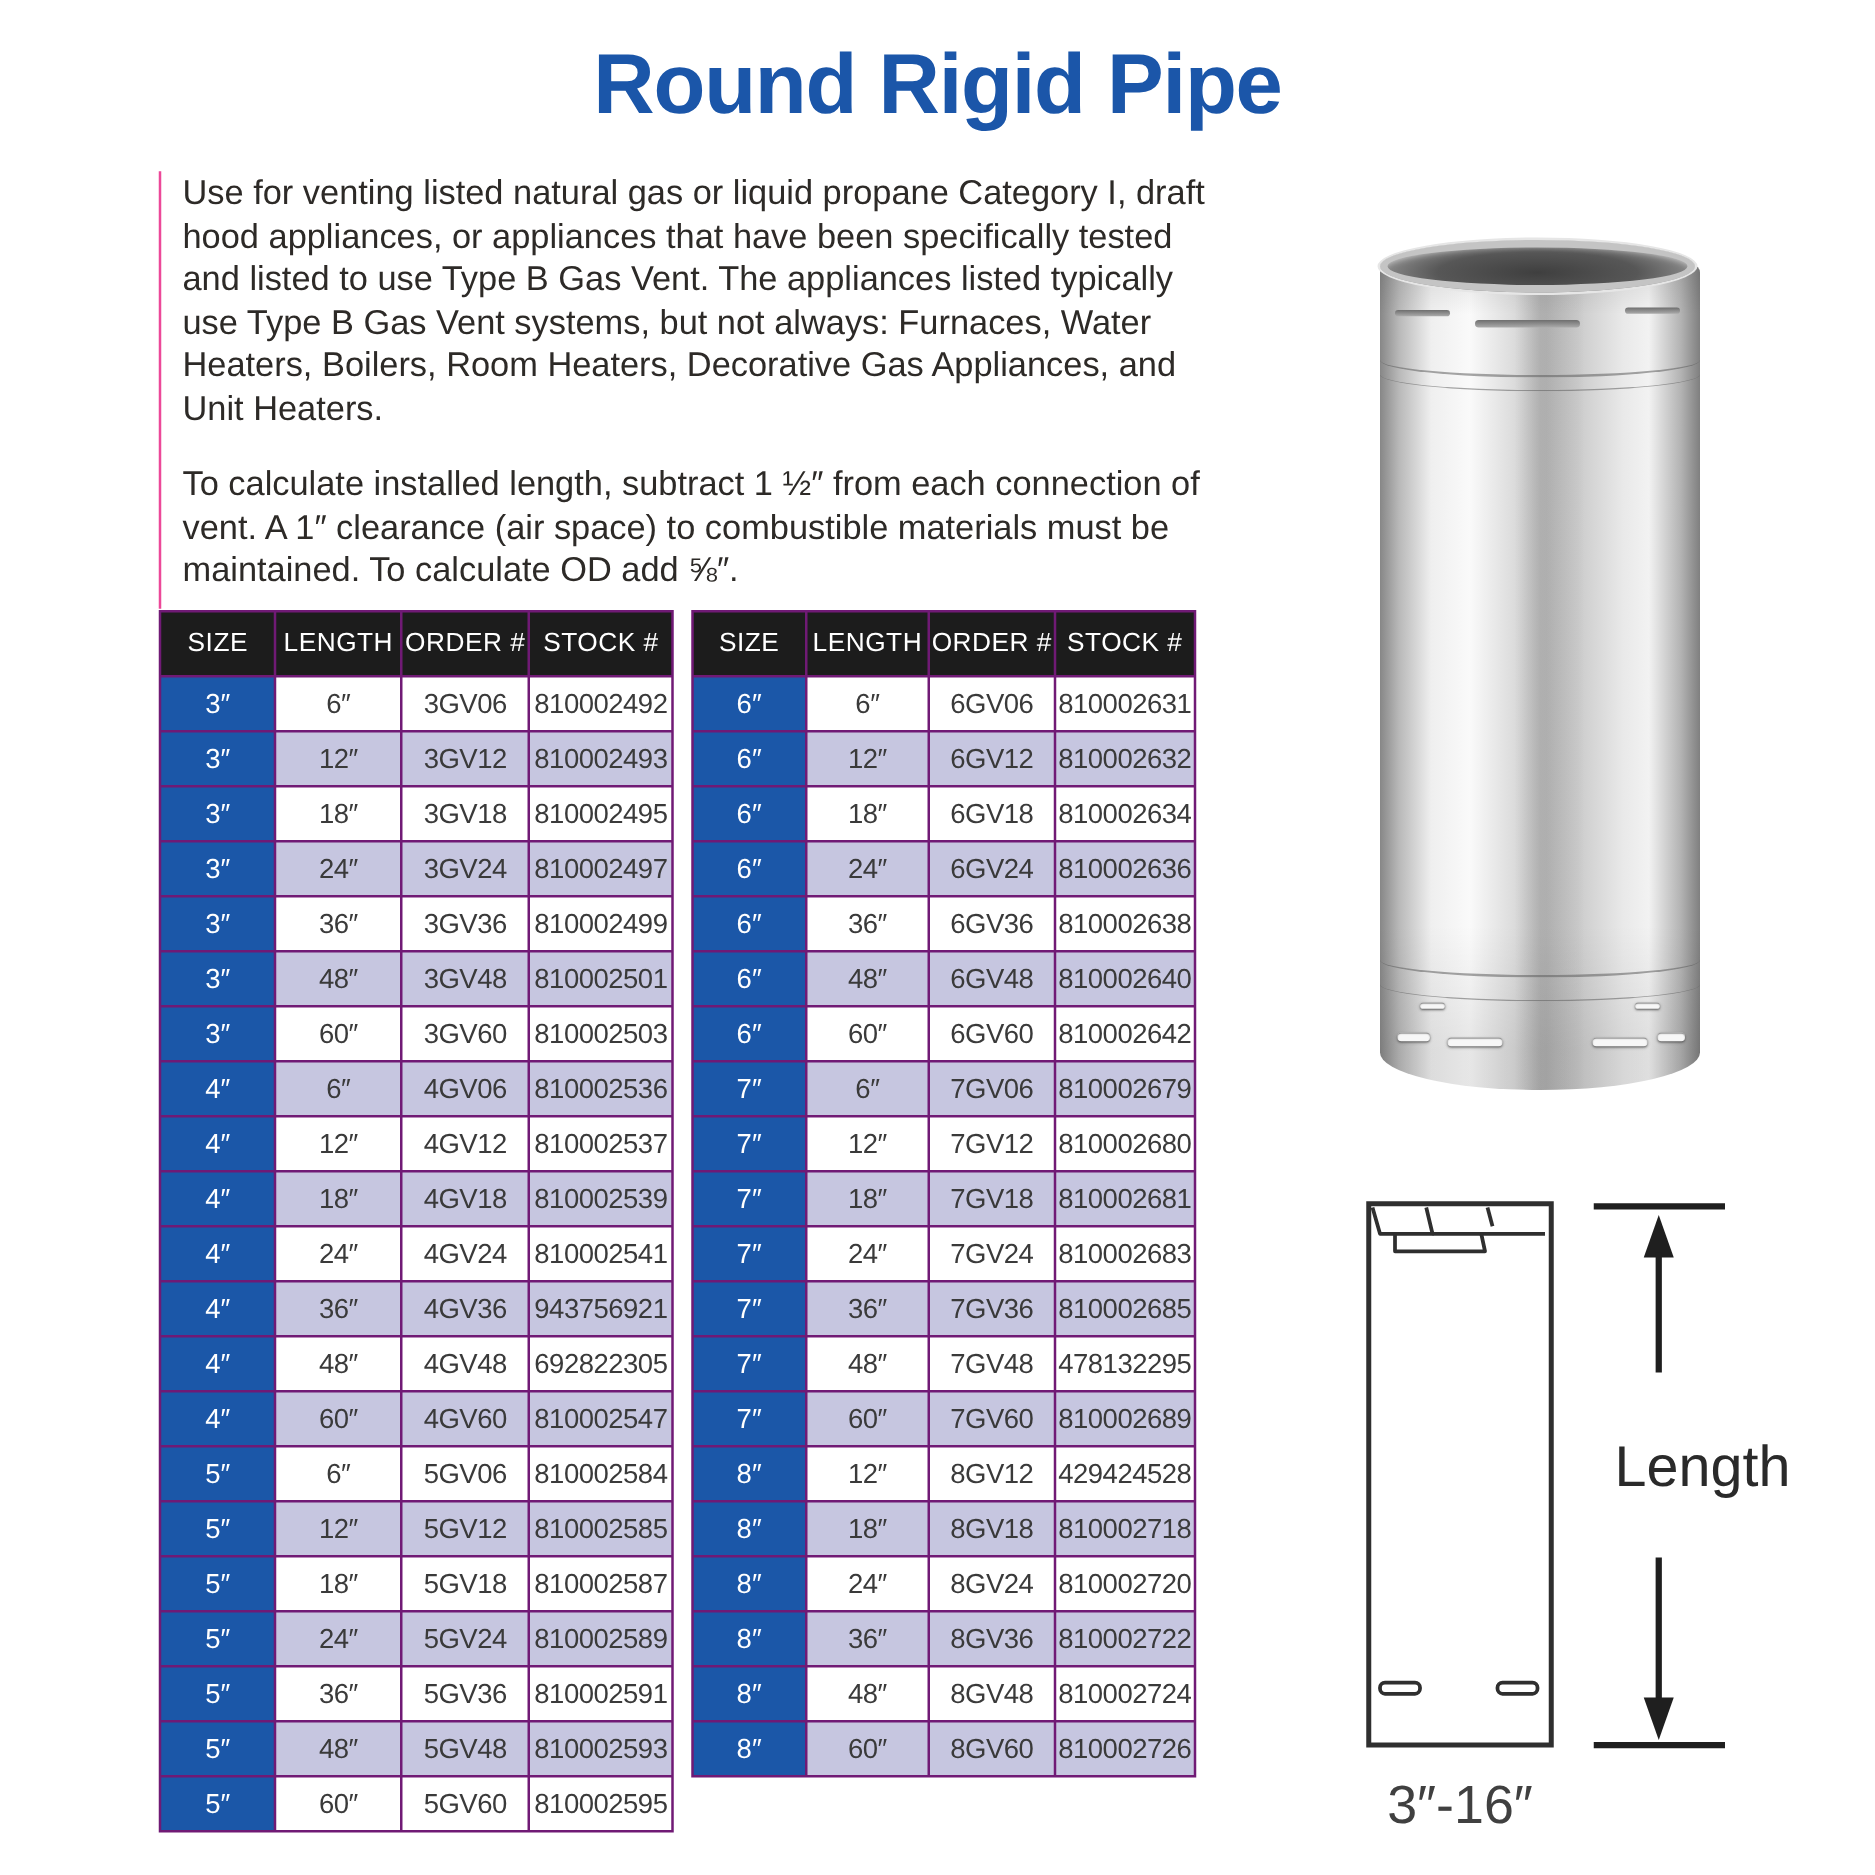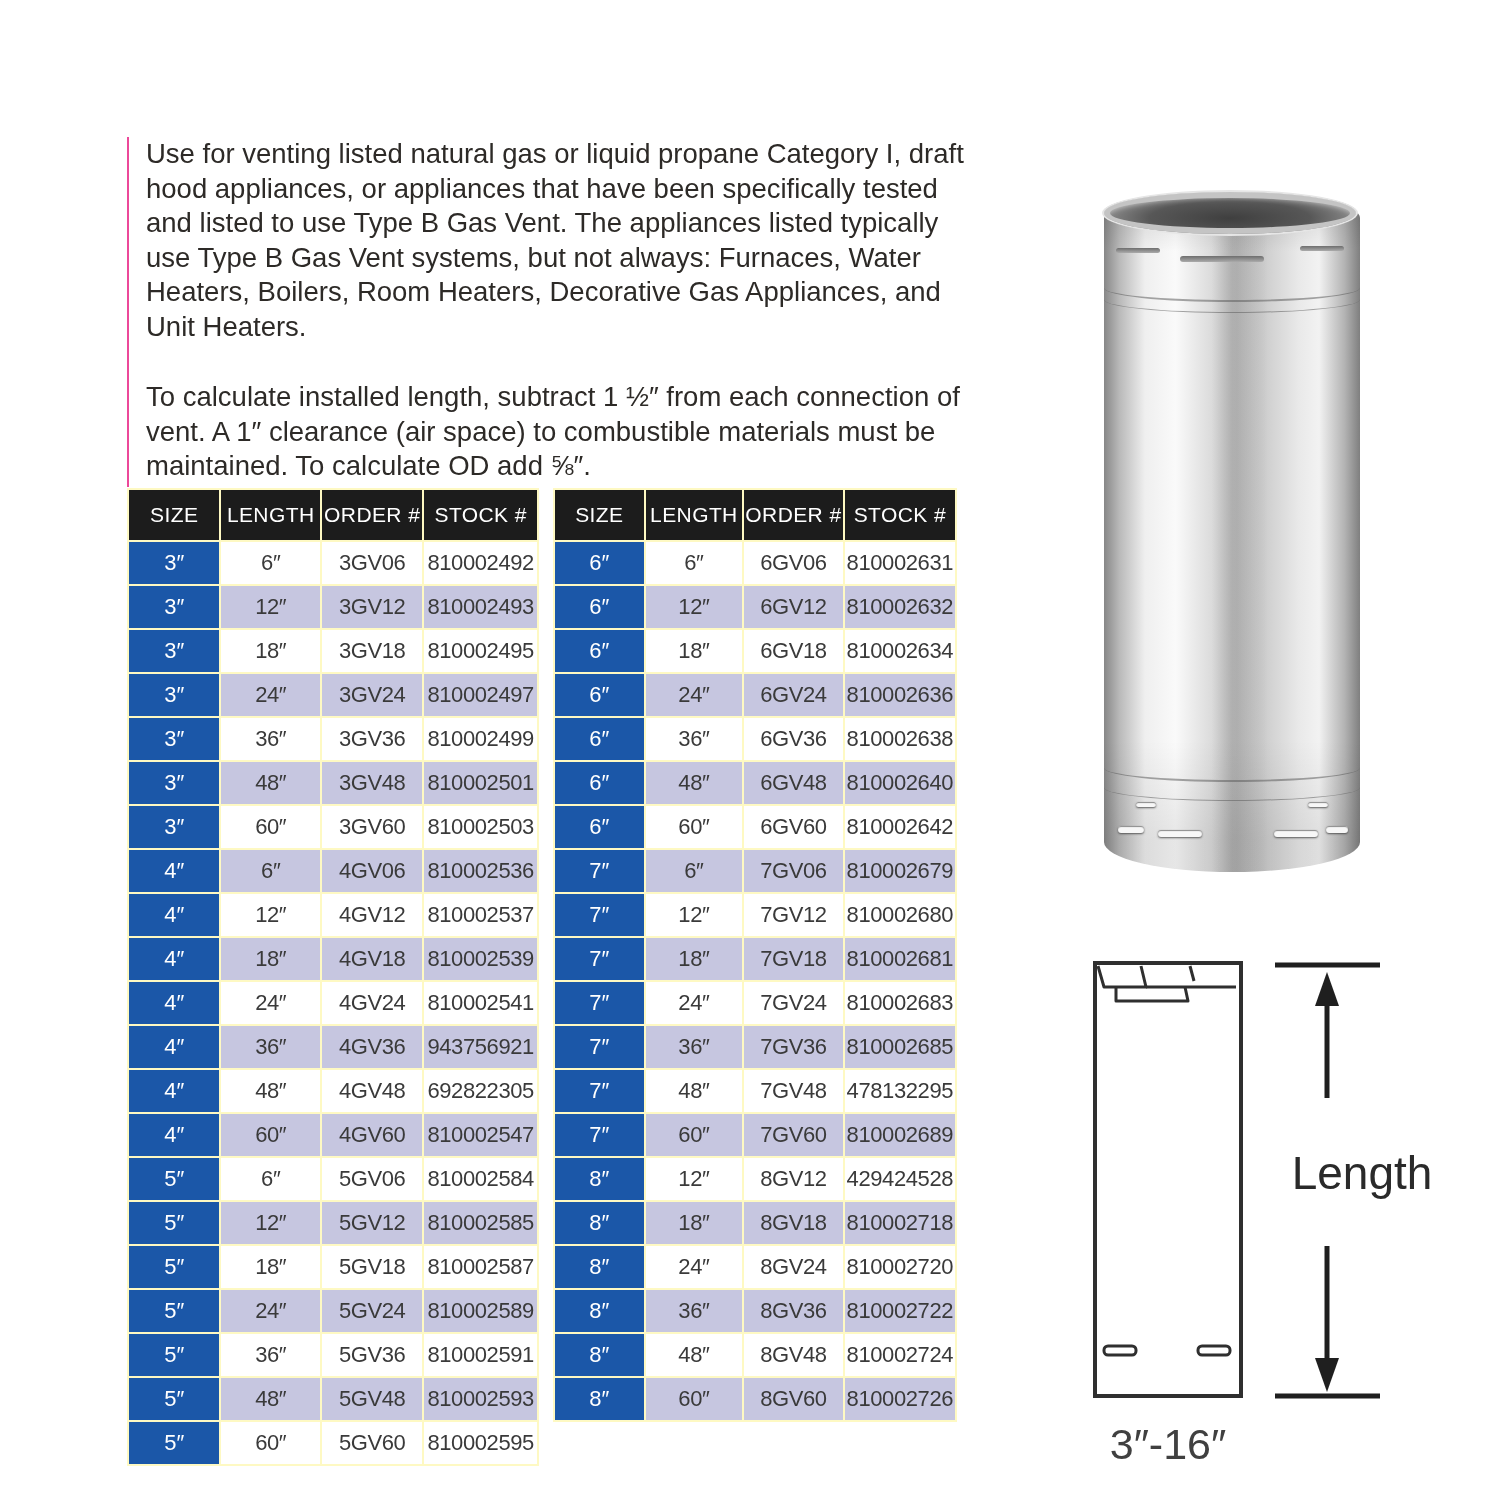--- a/index.html
+++ b/index.html
@@ -7,25 +7,25 @@
         font-family:"Liberation Sans",sans-serif;}
 
   
   .title{position:absolute;left:0;top:28px;width:100%;text-align:center;
          font-size:68px;font-weight:600;letter-spacing:-1px;color:#1b56a9;margin:0;}
 
   
   .intro-block{position:absolute;left:127px;top:137px;width:845px;min-height:350px;
                border-left:2px solid #ec4899;padding-left:17px;box-sizing:border-box;}
   .intro-block p{margin:0;font-size:27.5px;line-height:34.5px;color:#2d2a27;}
-  .intro-block p + p{margin-top:36px;}
+  .intro-block p + p{margin-top:26px;}
 
   
   .table-wrap{position:absolute;left:127px;top:488px;width:830px;display:flex;gap:14px;}
-  table{border-collapse:separate;border-spacing:2px;background:#fef9c3;table-layout:fixed;}
+  table{border-collapse:separate;border-spacing:2px;background:#701a75;table-layout:fixed;}
   .t-left{width:412px;}
   .t-right{width:404px;align-self:flex-start;}
   th{background:#1c1c1c;color:#fff;font-size:21px;font-weight:400;height:50px;
      letter-spacing:.4px;padding:0;}
   td{height:42px;text-align:center;vertical-align:middle;font-size:22px;color:#3a3a3a;
      letter-spacing:-.4px;padding:0;background:#fff;}
   td.size{background:#1b57a8;color:#fff;letter-spacing:0;}
   tbody tr:nth-child(even) td:not(.size){background:#c6c6e0;}
 
   
@@ -63,20 +63,21 @@
   .dim-label{position:absolute;left:1277px;top:1146px;width:170px;text-align:center;
              font-size:46px;color:#2a2a2a;}
   .range-label{position:absolute;left:1083px;top:1420px;width:170px;text-align:center;
                font-size:43px;color:#404040;}
 </style>
 </head>
 <body>
 
 <div class="page">
 
+  <h1 class="title">Round Rigid Pipe</h1>
 
   <div class="intro-block">
     <p>Use for venting listed natural gas or liquid propane Category I, draft hood appliances, or appliances that have been specifically tested and listed to use Type B Gas Vent. The appliances listed typically use Type B Gas Vent systems, but not always: Furnaces, Water Heaters, Boilers, Room Heaters, Decorative Gas Appliances, and Unit Heaters.</p>
     <p>To calculate installed length, subtract 1 ½″ from each connection of vent.  A 1″ clearance (air space) to combustible materials must be maintained. To calculate OD add ⅝″.</p>
   </div>
 
   <div class="table-wrap">
     <table class="t-left">
       <colgroup>
           <col style="width:22.5%">

